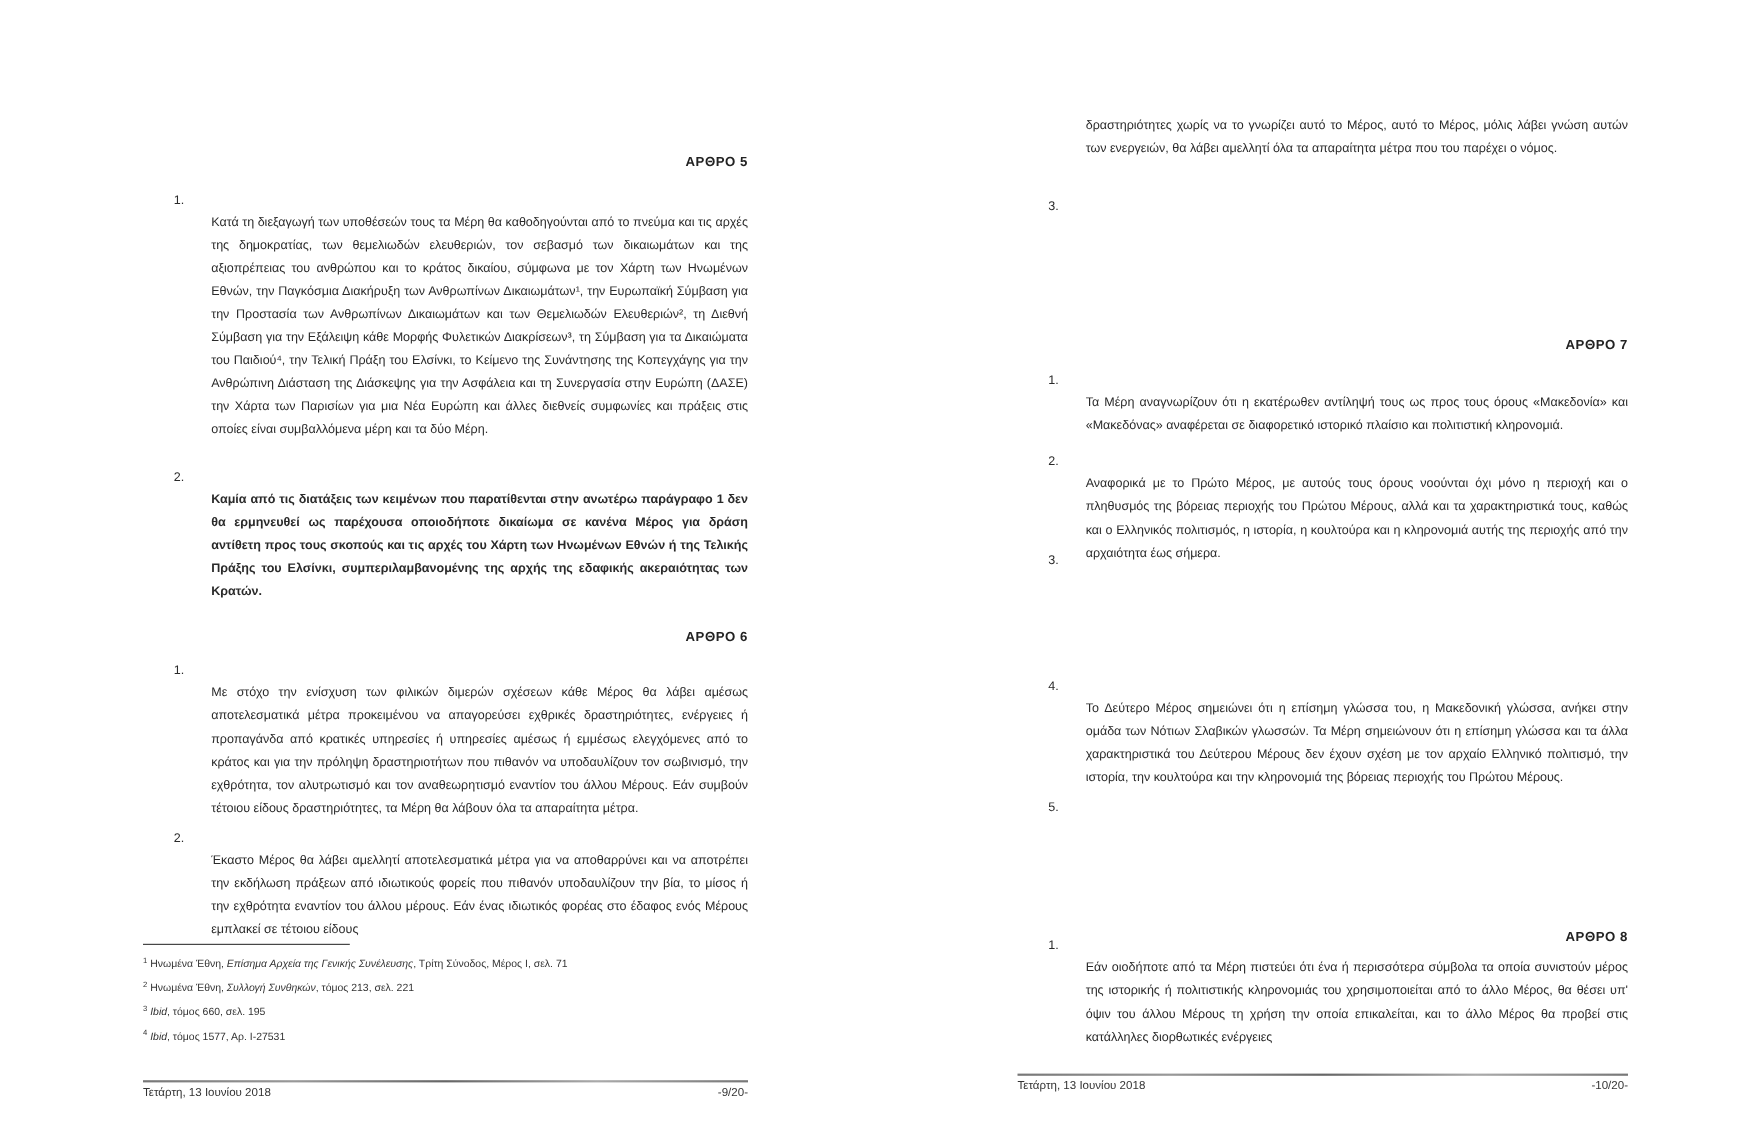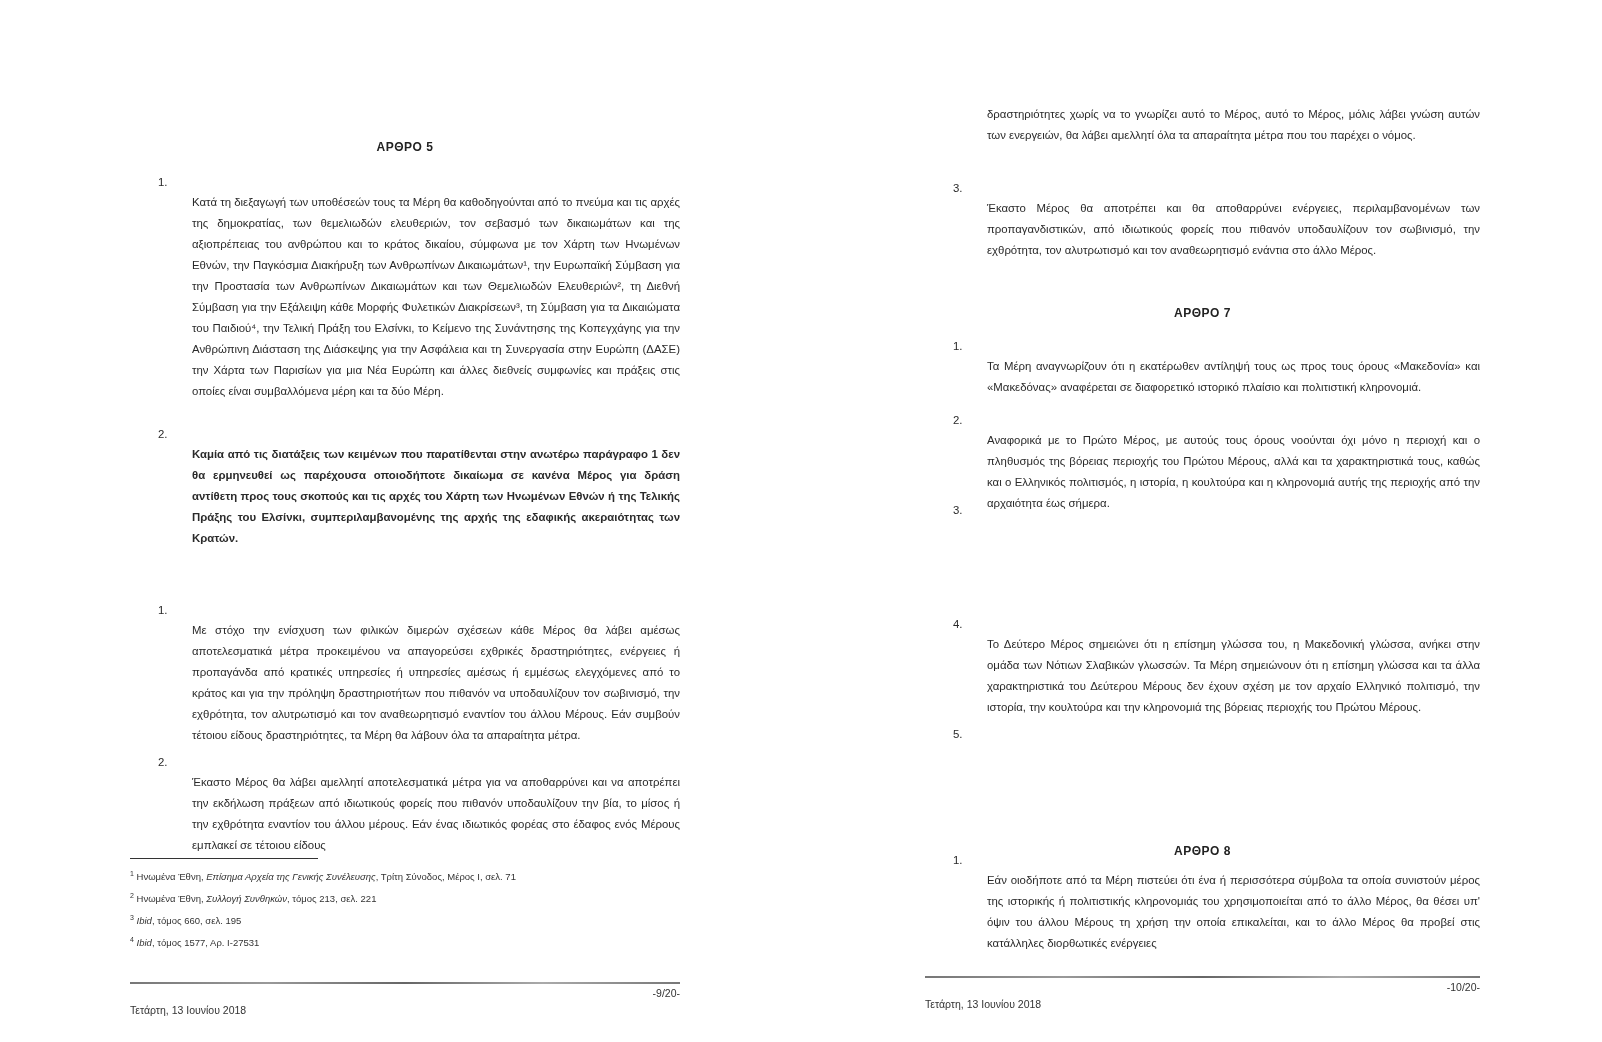--- a/index.html
+++ b/index.html
@@ -8,58 +8,59 @@
     font-family: "Liberation Sans", "DejaVu Sans", sans-serif;
     color: #222;
   }
   .page {
     position: absolute; top: 16px; height: 1042px;
   }
   .page-left { left: 130px; width: 550px; }
   .page-right { left: 925px; width: 555px; }
 
   .heading {
-    position: absolute; left: 0; right: 0; text-align: center;
+    position: absolute; left: 0; right: 0; text-align: right;
     font-weight: bold; font-size: 12px; letter-spacing: 0.5px; color: #222;
   }
   .item {
     position: absolute; left: 0; right: 0;
     font-size: 11.4px; line-height: 21px; text-align: justify;
     color: #2a2a2a;
   }
   .item .num { position: absolute; left: 28px; top: 0; }
   .item .text { margin-left: 62px; display: block; margin-top: 20px; }
   .item.bold .text { font-weight: bold; }
   .cont { position: absolute; left: 62px; right: 0; font-size: 11.4px; line-height: 21px; text-align: justify; color: #2a2a2a; }
 
   .fn-rule { position: absolute; left: 0; width: 188px; height: 1px; background: #333; }
   .footnotes { position: absolute; left: 0; right: 0; font-size: 9.5px; line-height: 19px; color: #333; }
   .footnotes sup { font-size: 7px; }
   .footnotes i { font-style: italic; }
 
   .foot-rule { position: absolute; left: 0; right: 0; height: 2px; background: linear-gradient(90deg,#777,#999,#666,#aaa,#777); }
-  .foot-date { position: absolute; left: 0; font-size: 10.5px; color: #333; margin-top: 17px; }
+  .foot-date { position: absolute; left: 0; font-size: 10.5px; color: #333; }
   .foot-page { position: absolute; right: 0; font-size: 10.5px; color: #333; }
 </style>
 </head>
 <body>
 
 <div class="page page-left">
   <div class="heading" style="top:124px;">ΑΡΘΡΟ 5</div>
 
   <div class="item" style="top:156px;">
     <span class="num">1.</span>
     <span class="text">Κατά τη διεξαγωγή των υποθέσεών τους τα Μέρη θα καθοδηγούνται από το πνεύμα και τις αρχές της δημοκρατίας, των θεμελιωδών ελευθεριών, τον σεβασμό των δικαιωμάτων και της αξιοπρέπειας του ανθρώπου και το κράτος δικαίου, σύμφωνα με τον Χάρτη των Ηνωμένων Εθνών, την Παγκόσμια Διακήρυξη των Ανθρωπίνων Δικαιωμάτων¹, την Ευρωπαϊκή Σύμβαση για την Προστασία των Ανθρωπίνων Δικαιωμάτων και των Θεμελιωδών Ελευθεριών², τη Διεθνή Σύμβαση για την Εξάλειψη κάθε Μορφής Φυλετικών Διακρίσεων³, τη Σύμβαση για τα Δικαιώματα του Παιδιού⁴, την Τελική Πράξη του Ελσίνκι, το Κείμενο της Συνάντησης της Κοπεγχάγης για την Ανθρώπινη Διάσταση της Διάσκεψης για την Ασφάλεια και τη Συνεργασία στην Ευρώπη (ΔΑΣΕ) την Χάρτα των Παρισίων για μια Νέα Ευρώπη και άλλες διεθνείς συμφωνίες και πράξεις στις οποίες είναι συμβαλλόμενα μέρη και τα δύο Μέρη.</span>
   </div>
 
   <div class="item bold" style="top:408px;">
     <span class="num">2.</span>
     <span class="text">Καμία από τις διατάξεις των κειμένων που παρατίθενται στην ανωτέρω παράγραφο 1 δεν θα ερμηνευθεί ως παρέχουσα οποιοδήποτε δικαίωμα σε κανένα Μέρος για δράση αντίθετη προς τους σκοπούς και τις αρχές του Χάρτη των Ηνωμένων Εθνών ή της Τελικής Πράξης του Ελσίνκι, συμπεριλαμβανομένης της αρχής της εδαφικής ακεραιότητας των Κρατών.</span>
   </div>
 
+  <div class="heading" style="top:556px;">ΑΡΘΡΟ 6</div>
 
   <div class="item" style="top:584px;">
     <span class="num">1.</span>
     <span class="text">Με στόχο την ενίσχυση των φιλικών διμερών σχέσεων κάθε Μέρος θα λάβει αμέσως αποτελεσματικά μέτρα προκειμένου να απαγορεύσει εχθρικές δραστηριότητες, ενέργειες ή προπαγάνδα από κρατικές υπηρεσίες ή υπηρεσίες αμέσως ή εμμέσως ελεγχόμενες από το κράτος και για την πρόληψη δραστηριοτήτων που πιθανόν να υποδαυλίζουν τον σωβινισμό, την εχθρότητα, τον αλυτρωτισμό και τον αναθεωρητισμό εναντίον του άλλου Μέρους. Εάν συμβούν τέτοιου είδους δραστηριότητες, τα Μέρη θα λάβουν όλα τα απαραίτητα μέτρα.</span>
   </div>
 
   <div class="item" style="top:736px;">
     <span class="num">2.</span>
     <span class="text">Έκαστο Μέρος θα λάβει αμελλητί αποτελεσματικά μέτρα για να αποθαρρύνει και να αποτρέπει την εκδήλωση πράξεων από ιδιωτικούς φορείς που πιθανόν υποδαυλίζουν την βία, το μίσος ή την εχθρότητα εναντίον του άλλου μέρους. Εάν ένας ιδιωτικός φορέας στο έδαφος ενός Μέρους εμπλακεί σε τέτοιου είδους</span>
   </div>
@@ -75,21 +76,20 @@
   <div class="foot-rule" style="top:966px;"></div>
   <div class="foot-date" style="top:971px;">Τετάρτη, 13 Ιουνίου 2018</div>
   <div class="foot-page" style="top:971px;">-9/20-</div>
 </div>
 
 <div class="page page-right">
   <div class="cont" style="top:88px;">δραστηριότητες χωρίς να το γνωρίζει αυτό το Μέρος, αυτό το Μέρος, μόλις λάβει γνώση αυτών των ενεργειών, θα λάβει αμελλητί όλα τα απαραίτητα μέτρα που του παρέχει ο νόμος.</div>
 
   <div class="item" style="top:162px;">
     <span class="num">3.</span>
-    <span class="text">Έκαστο Μέρος θα αποτρέπει και θα αποθαρρύνει ενέργειες, περιλαμβανομένων των προπαγανδιστικών, από ιδιωτικούς φορείς που πιθανόν υποδαυλίζουν τον σωβινισμό, την εχθρότητα, τον αλυτρωτισμό και τον αναθεωρητισμό ενάντια στο άλλο Μέρος.</span>
   </div>
 
   <div class="heading" style="top:290px;">ΑΡΘΡΟ 7</div>
 
   <div class="item" style="top:320px;">
     <span class="num">1.</span>
     <span class="text">Τα Μέρη αναγνωρίζουν ότι η εκατέρωθεν αντίληψή τους ως προς τους όρους «Μακεδονία» και «Μακεδόνας» αναφέρεται σε διαφορετικό ιστορικό πλαίσιο και πολιτιστική κληρονομιά.</span>
   </div>
 
   <div class="item" style="top:394px;">

